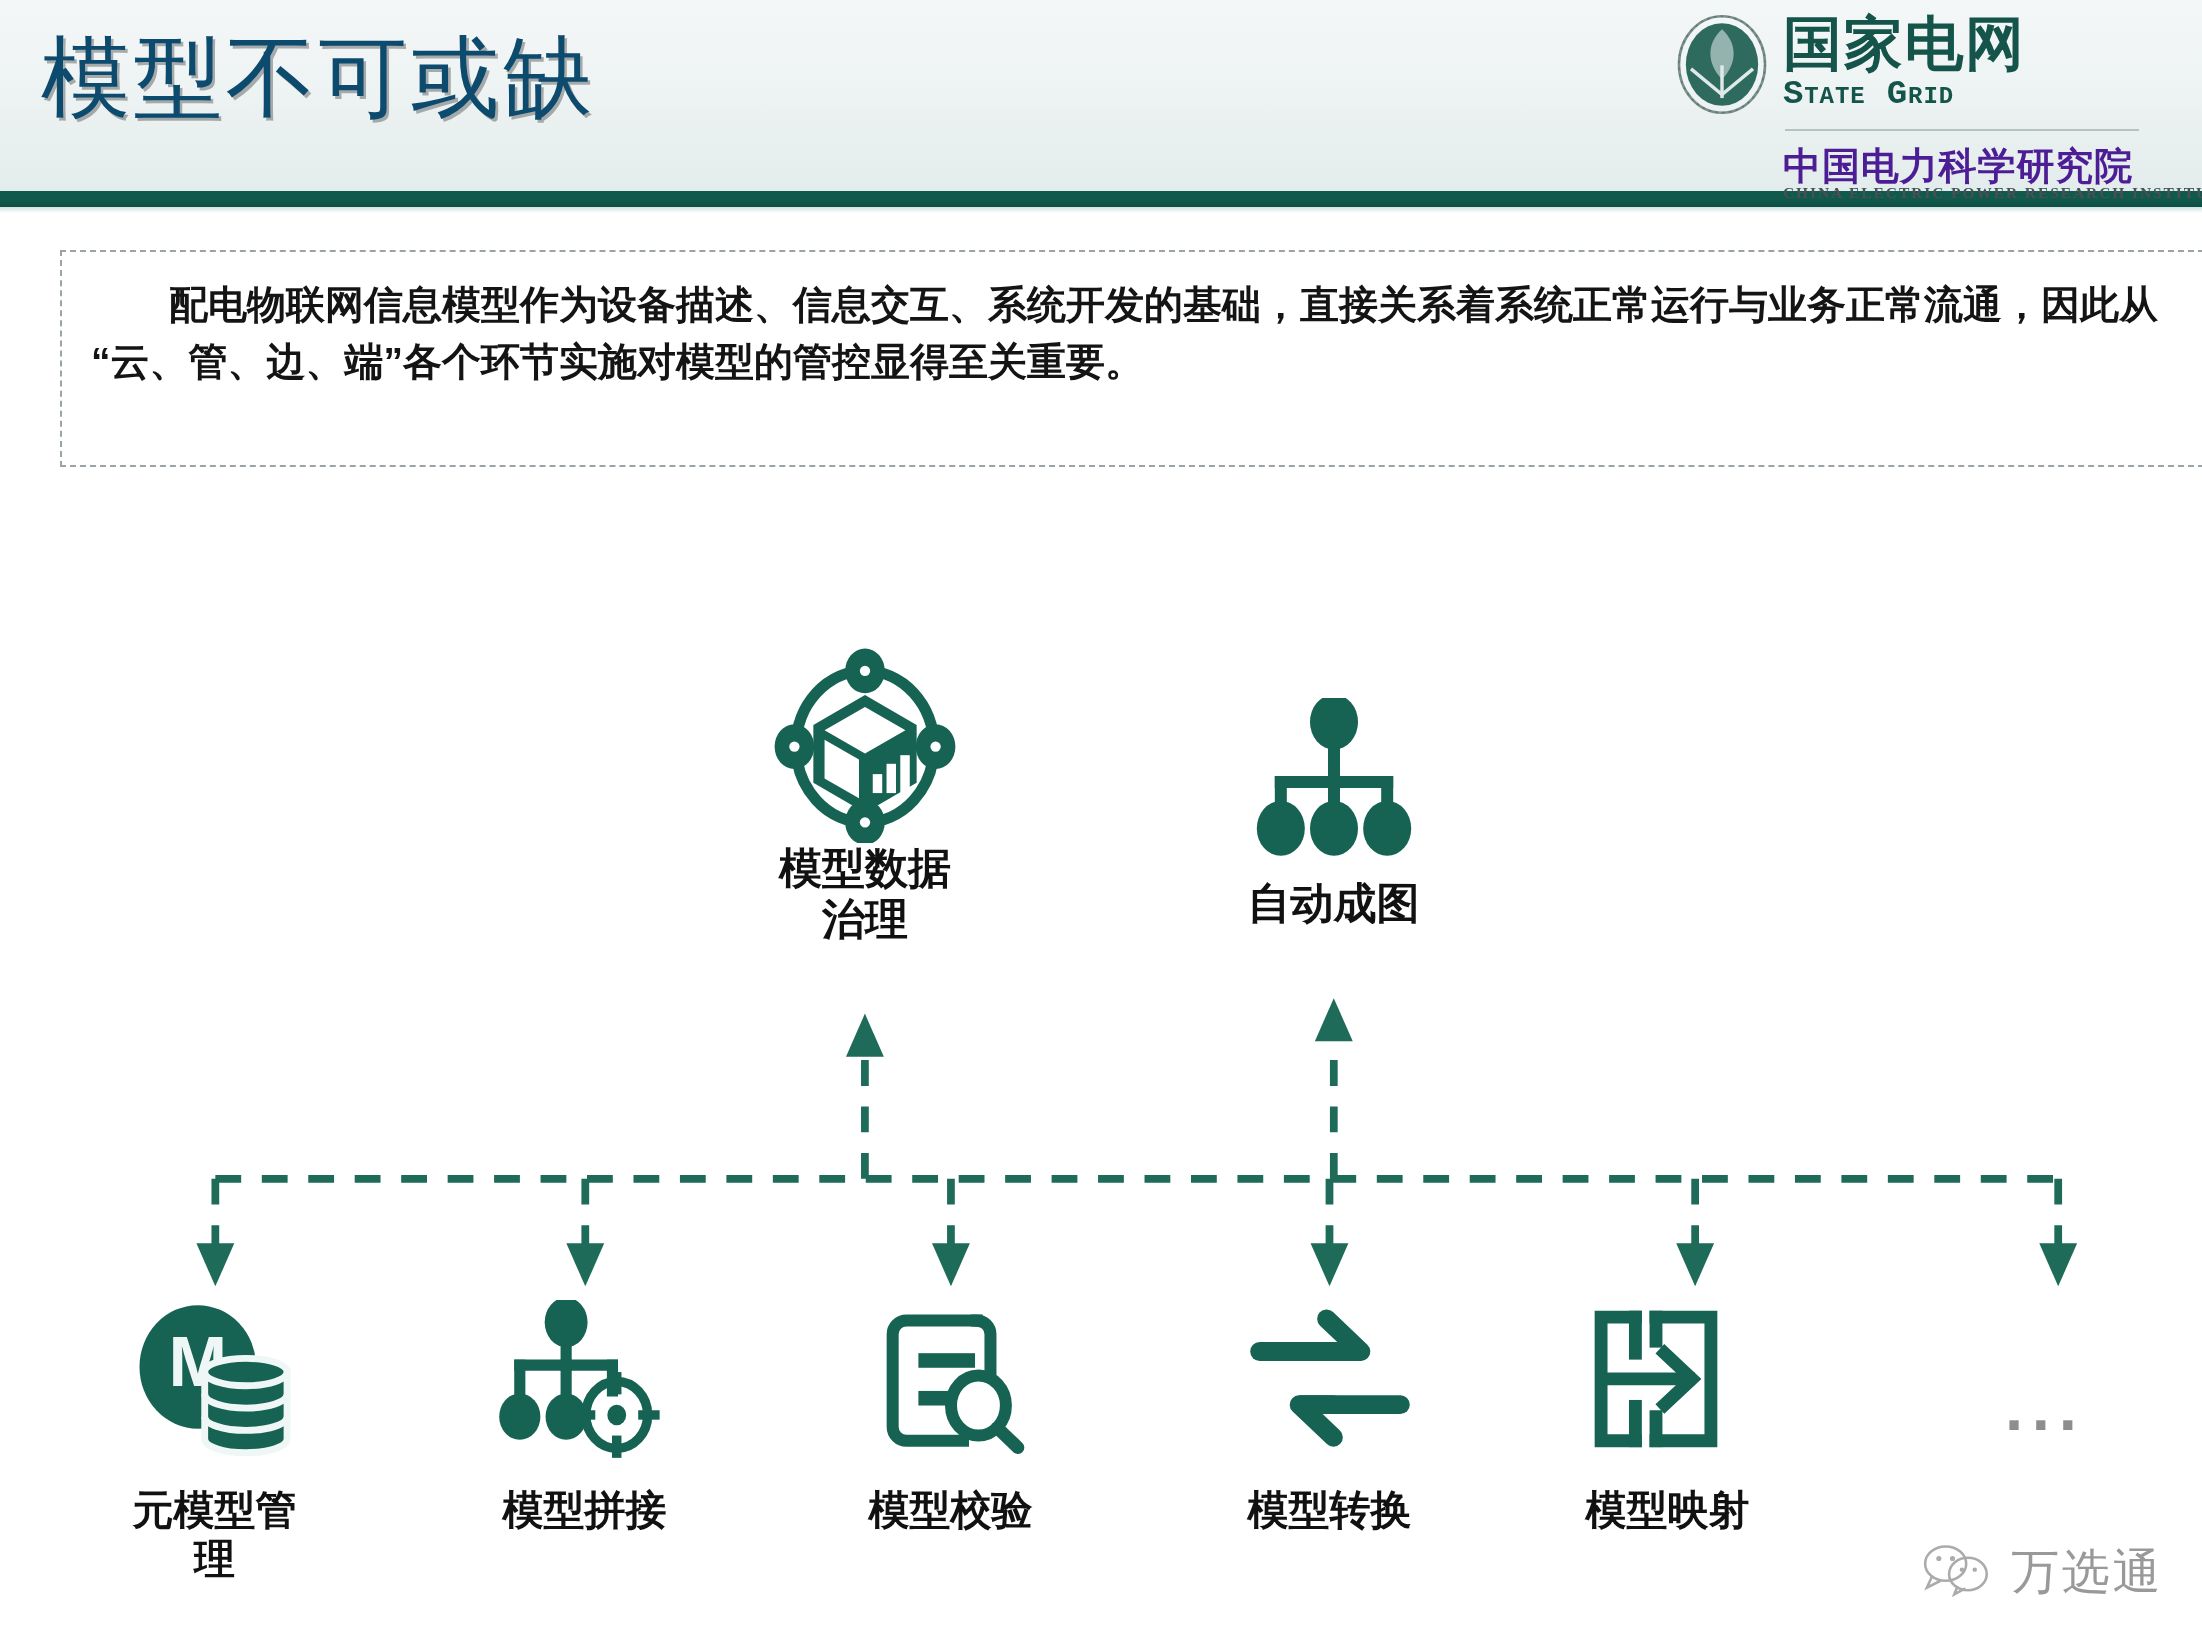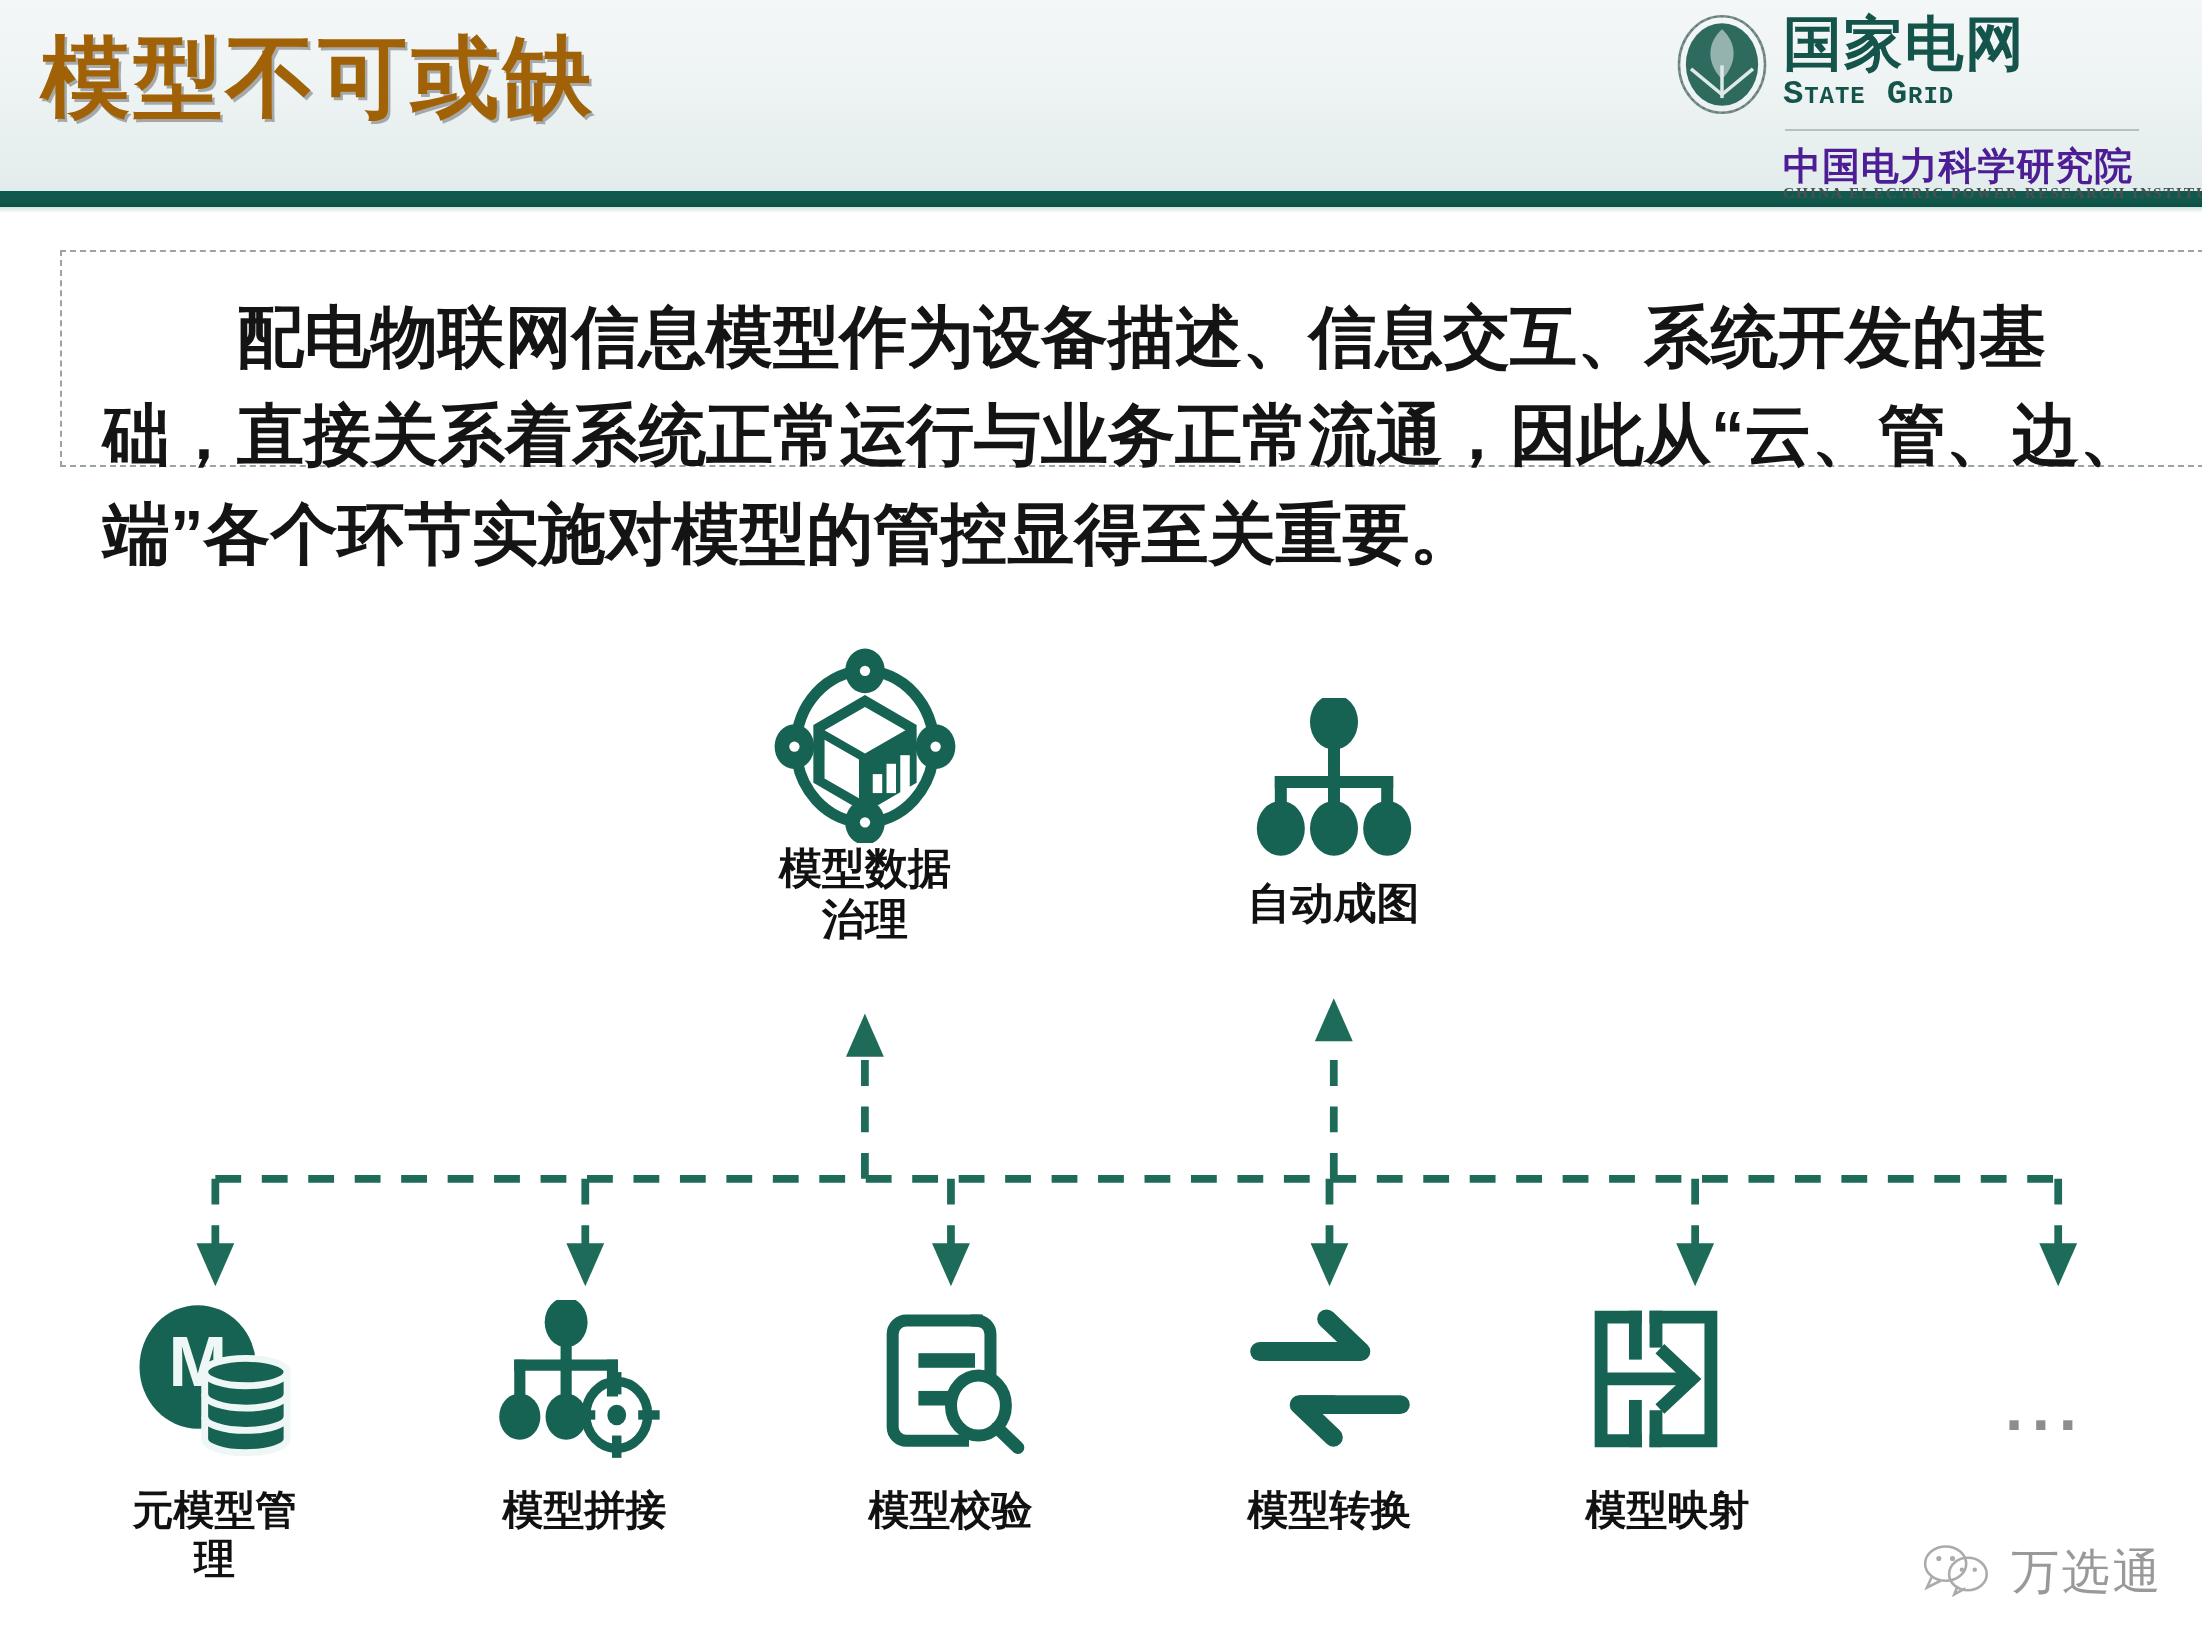--- a/index.html
+++ b/index.html
@@ -37,22 +37,22 @@
     width: 2203px;
     height: 6px;
     background: linear-gradient(180deg, #cfe3e1 0%, #ffffff 100%);
   }
   .page-title {
     position: absolute;
     left: 41px;
     top: 29px;
     font-size: 89px;
     line-height: 1.08;
-    font-weight: bold;
-    color: #a16207;
+    font-weight: normal;
+    color: #0c4a6e;
     letter-spacing: 3.4px;
     text-shadow: 2.6px 2.6px 0 rgba(0,0,0,0.30);
     white-space: nowrap;
   }
 
   
   .logo-wrap {
     position: absolute;
     right: 24px;
     top: 6.9px;
@@ -126,22 +126,22 @@
     left: 60px;
     top: 250px;
     width: 2077px;
     height: 163px;
     border: 2.6px dashed #9aa3a8;
     padding: 24px 34px 26px 29px;
     box-sizing: content-box;
     background: #ffffff;
   }
   .callout p {
-    margin: 12px;
-    font-size: 67px;
+    margin: 0;
+    font-size: 39px;
     line-height: 1.47;
     font-weight: bold;
     color: #141414;
     text-indent: 2em;
     letter-spacing: 0px;
     font-family: "Liberation Sans", "DejaVu Sans", sans-serif;
   }
 
   
   .diagram {

